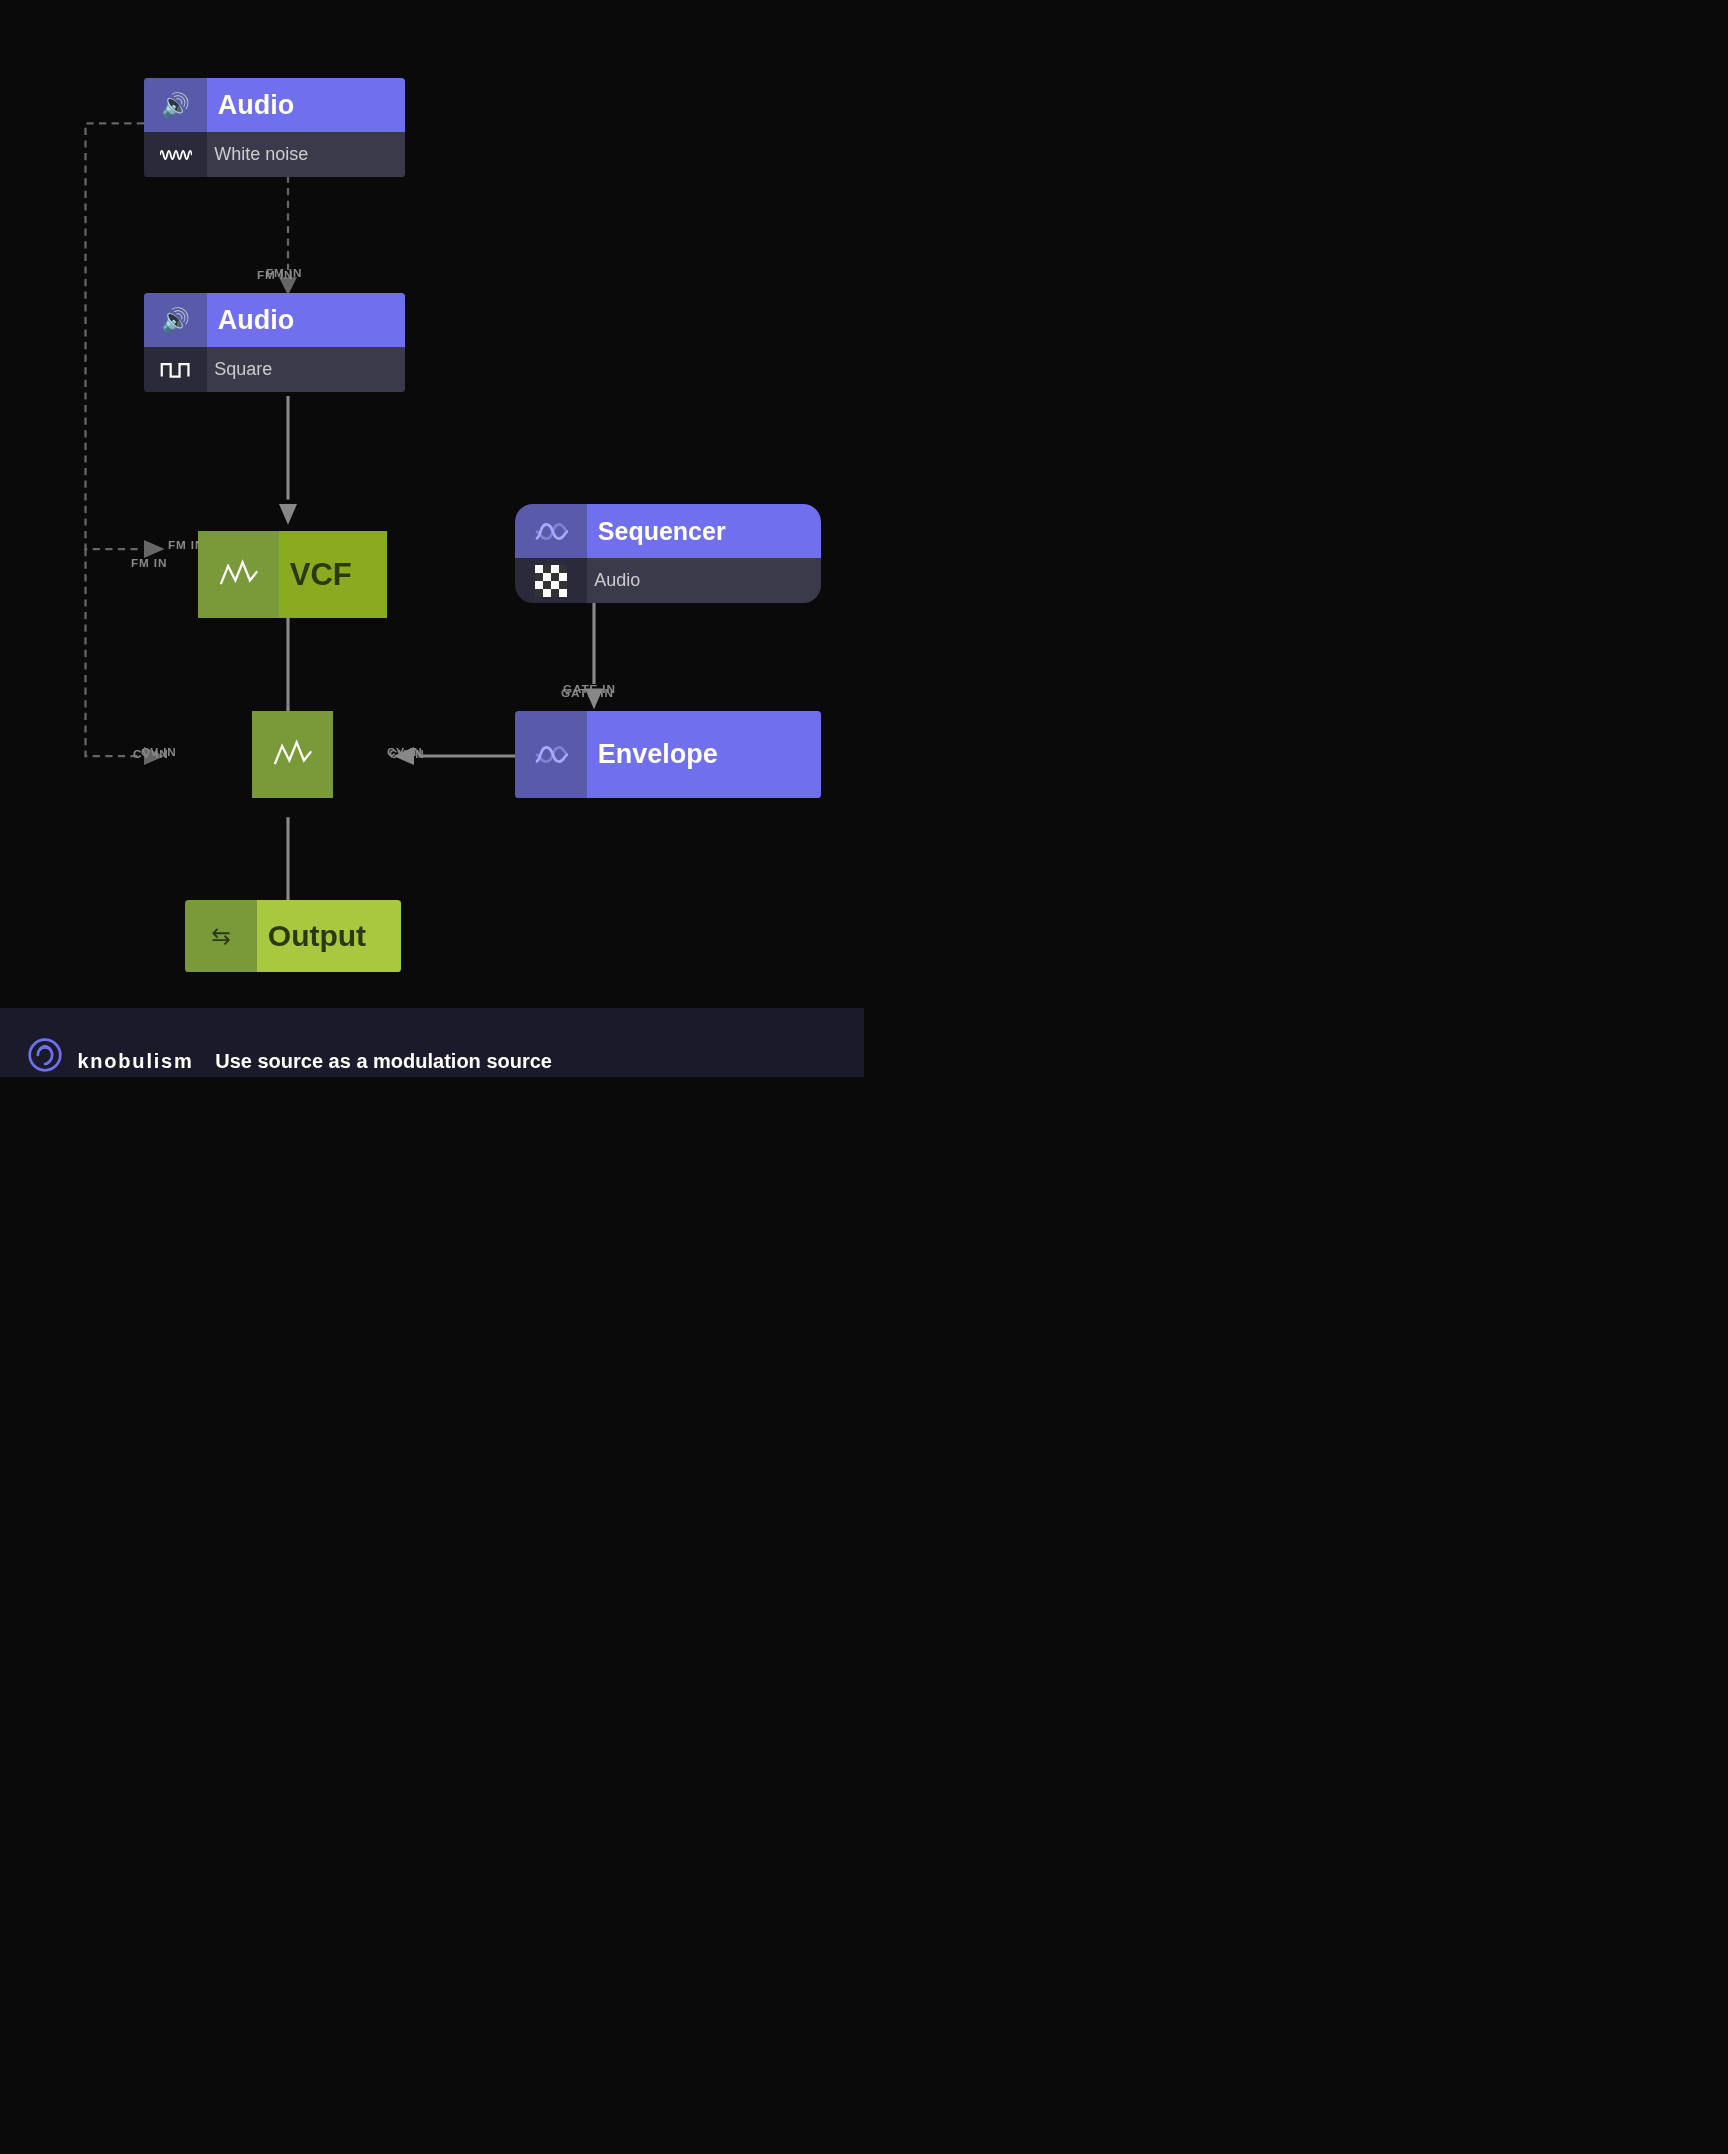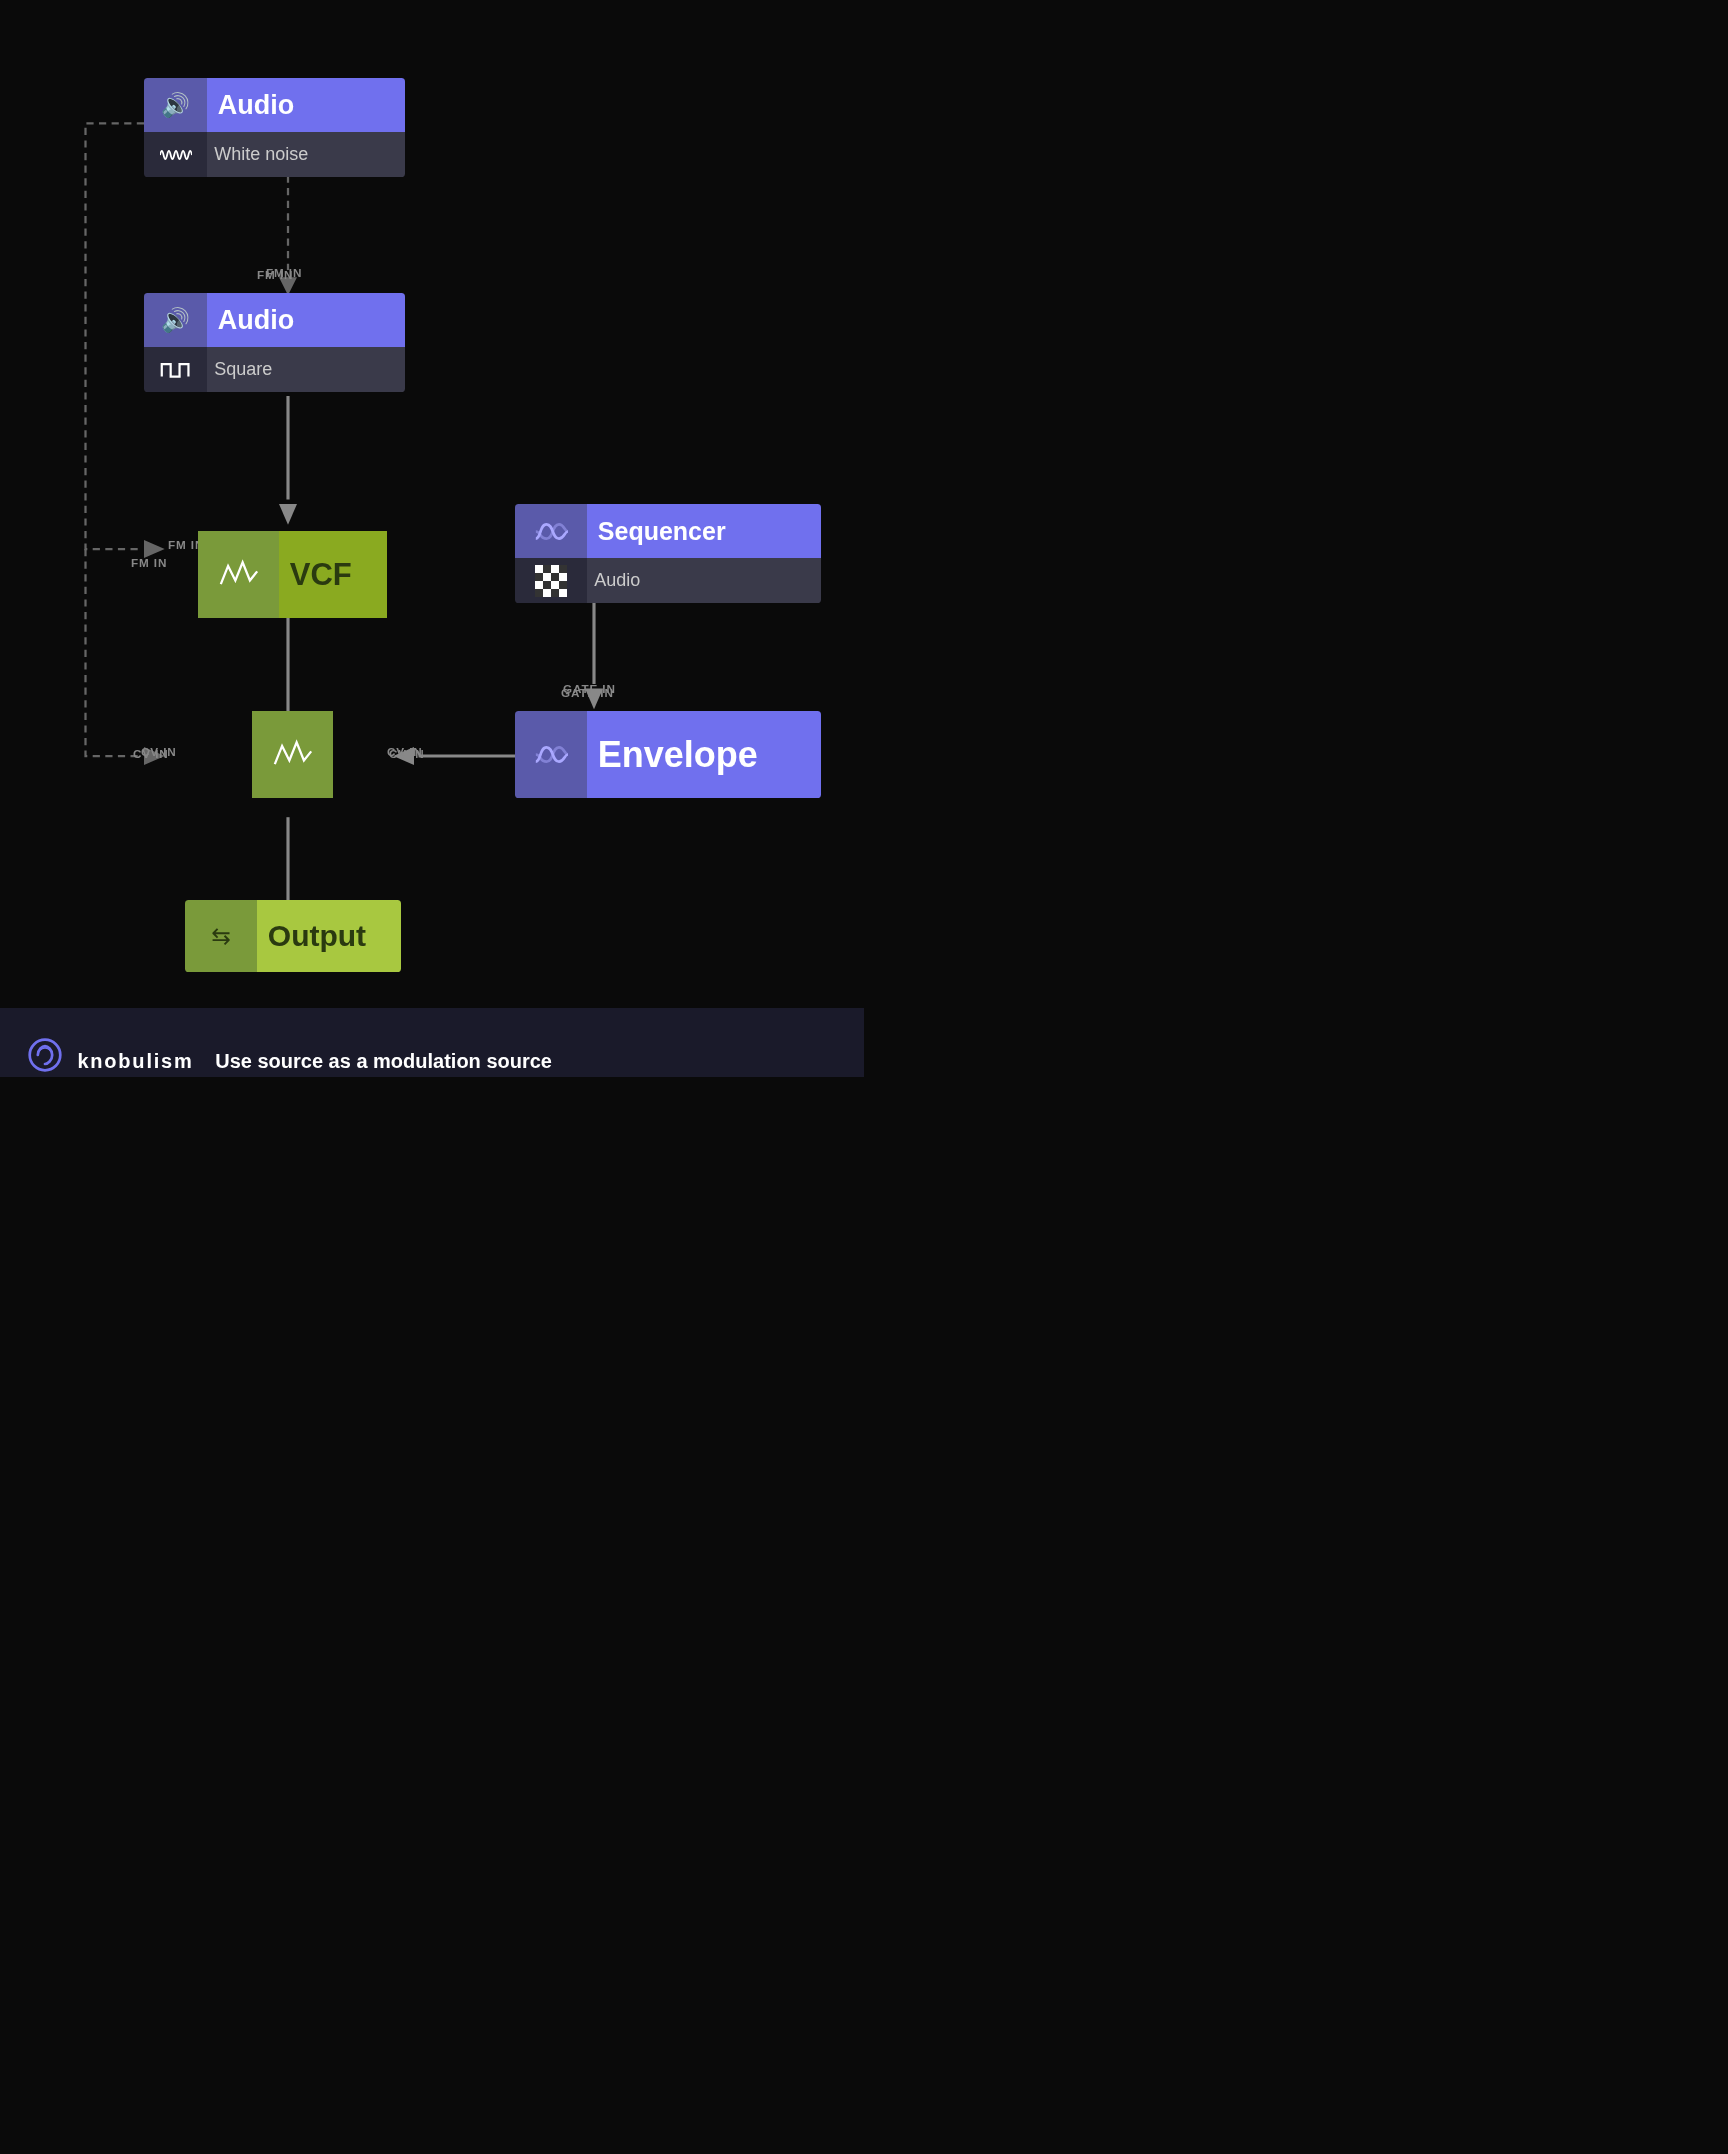--- a/index.html
+++ b/index.html
@@ -249,21 +249,21 @@
     <div class="module-header" style="height: 72px;">
       <div class="module-icon theme-green-header" style="width:72px; height:72px;">
         <span style="font-size:23.4px; color:#2a3a10;">⇆</span>
       </div>
       <div class="module-title" style="background:#a8c840; height:72px;">
         <span style="font-size:30px; font-weight:800; color:#2a3a10;">Output</span>
       </div>
     </div>
   </div>
 
-  <div class="module" style="left: 515px; top: 504px; width: 306px;">
+  <div class="module" style="left: 515px; top: 504px; width: 306px; border-radius: 18px;">
     <div class="module-header">
       <div class="module-icon theme-blue-header" style="width:72px;">
         <svg width="34" height="25" viewBox="0 0 38 28">
           <path d="M2,22 C8,22 6,6 14,6 C22,6 20,22 28,22 C34,22 34,14 38,14" stroke="#aaa8ff" stroke-width="3" fill="none"></path>
           <path d="M2,14 C8,14 6,22 14,22 C22,22 20,6 28,6 C34,6 34,14 38,14" stroke="#aaa8ff" stroke-width="3" fill="none" opacity="0.5"></path>
         </svg>
       </div>
       <div class="module-title theme-blue-title">
         <span style="font-size:25px; font-weight:800; color:#fff;">Sequencer</span>
       </div>
@@ -297,21 +297,21 @@
 
   <div class="module" style="left: 515px; top: 711px; width: 306px;">
     <div class="module-header" style="height: 87px;">
       <div class="module-icon theme-blue-header" style="width:72px; height:87px;">
         <svg width="34" height="25" viewBox="0 0 38 28">
           <path d="M2,22 C8,22 6,6 14,6 C22,6 20,22 28,22 C34,22 34,14 38,14" stroke="#aaa8ff" stroke-width="3" fill="none"></path>
           <path d="M2,14 C8,14 6,22 14,22 C22,22 20,6 28,6 C34,6 34,14 38,14" stroke="#aaa8ff" stroke-width="3" fill="none" opacity="0.5"></path>
         </svg>
       </div>
       <div class="module-title theme-blue-title" style="height:87px;">
-        <span style="font-size:36px; font-weight:800; color:#fff;">Envelope</span>
+        <span style="font-size:27px; font-weight:800; color:#fff;">Envelope</span>
       </div>
     </div>
   </div>
 
   <div style="position:absolute; left:131px; top:556px; color:#888; font-size:11.7px; font-weight:600; letter-spacing:0.9px;">FM IN</div>
 
   <div style="position:absolute; left:133px; top:747px; color:#888; font-size:11.7px; font-weight:600; letter-spacing:0.9px;">CV IN</div>
 
   <div style="position:absolute; left:389px; top:747px; color:#888; font-size:11.7px; font-weight:600; letter-spacing:0.9px;">CV IN</div>
 

